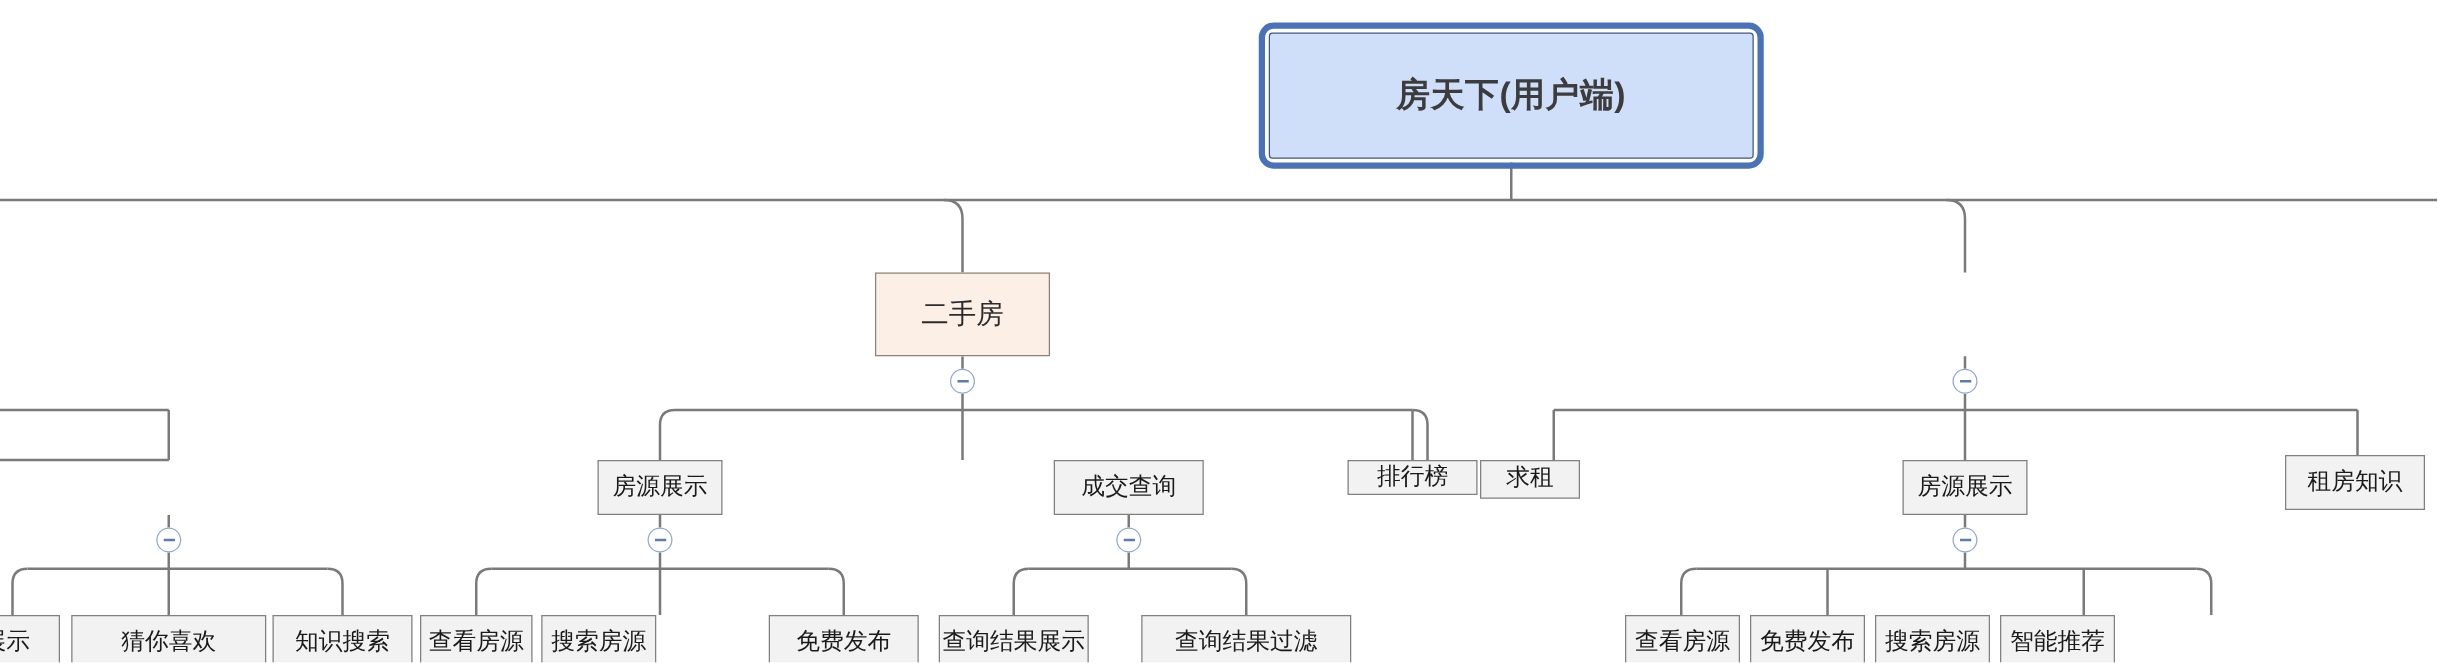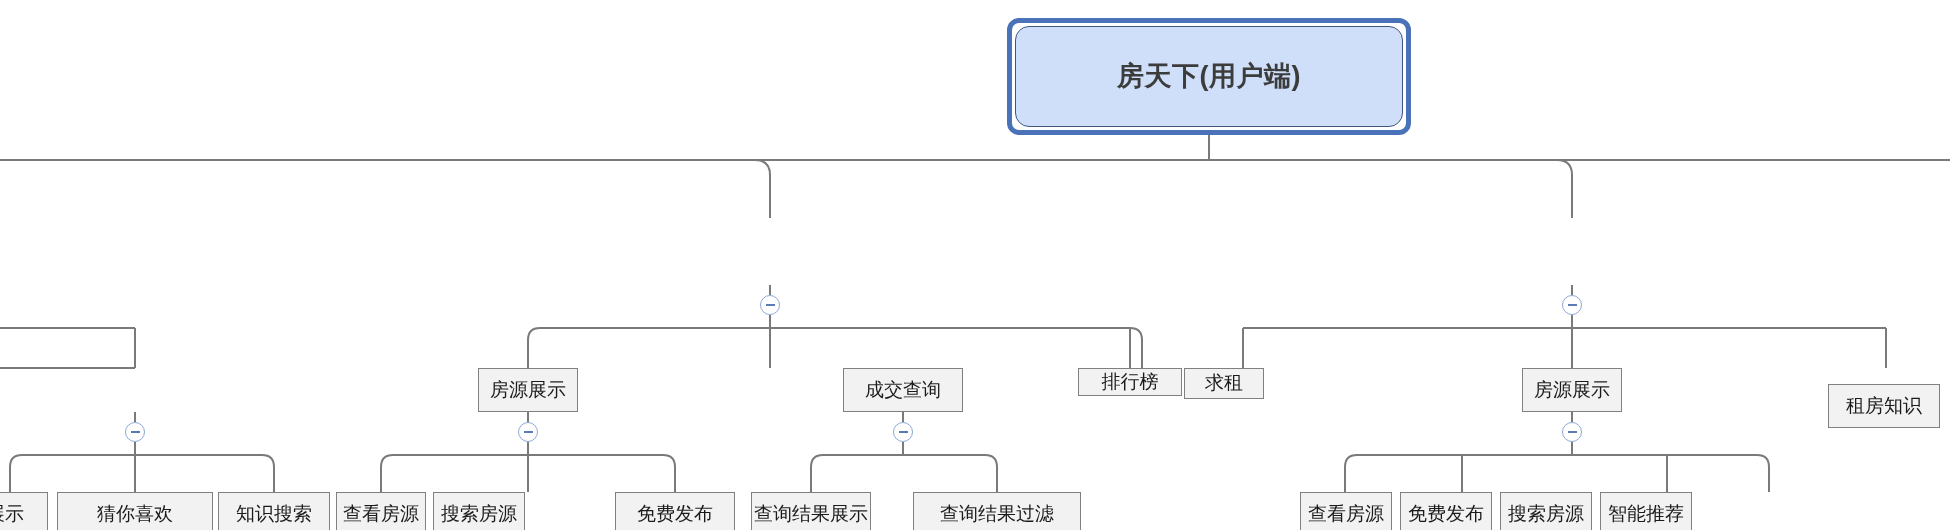--- a/index.html
+++ b/index.html
@@ -33,21 +33,21 @@
     color: #1a1a1a;
     background: #f2f2f2;
     border: 1px solid #808080;
     line-height: 1.1;
   }
 
   
   .node.root {
     background: #cfdffa;
     border: 1px solid #41567f;
-    border-radius: 14px;
+    border-radius: 3px;
     font-size: 27px;
     font-weight: bold;
     color: #3c3c3c;
     letter-spacing: 0.5px;
   }
   .root-frame {
     position: absolute;
     border: 5px solid #4a72b8;
     border-radius: 12px;
     background: transparent;
@@ -147,40 +147,41 @@
       <path d="M1357,455 Q1345,455 1345,467 L1345,492"></path>
       <path d="M1462,455 L1462,492"></path>
       <path d="M1667,455 L1667,492"></path>
       <path d="M1757,455 Q1769,455 1769,467 L1769,492"></path>
     </g>
   </svg>
 
   <div class="root-frame" style="left:1007px; top:18px; width:404px; height:117px;"></div>
   <div class="node root" style="left:1015px; top:26px; width:388px; height:101px;">房天下(用户端)</div>
 
+  <div class="node lvl1" style="left:700px; top:218px; width:140px; height:67px;">二手房</div>
   <div class="toggle" style="left:760px; top:295px;"></div>
 
   <div class="toggle" style="left:1562px; top:295px;"></div>
 
   <div class="toggle" style="left:125px; top:422px;"></div>
 
   <div class="node lvl2" style="left:478px; top:368px; width:100px; height:44px;">房源展示</div>
   <div class="toggle" style="left:518px; top:422px;"></div>
 
   <div class="node lvl2" style="left:843px; top:368px; width:120px; height:44px;">成交查询</div>
   <div class="toggle" style="left:893px; top:422px;"></div>
 
   <div class="node lvl2" style="left:1078px; top:368px; width:104px; height:28px;">排行榜</div>
 
   <div class="node lvl2" style="left:1184px; top:368px; width:80px; height:31px;">求租</div>
 
   <div class="node lvl2" style="left:1522px; top:368px; width:100px; height:44px;">房源展示</div>
   <div class="toggle" style="left:1562px; top:422px;"></div>
 
-  <div class="node lvl2" style="left:1828px; top:384px; width:112px; height:44px;">租房知识</div>
+  <div class="node lvl2" style="left:1828px; top:364px; width:112px; height:44px;">租房知识</div>
 
   <div class="node lvl3" style="left:-38px; top:492px; width:86px; height:44px;">展示</div>
   <div class="node lvl3" style="left:57px; top:492px; width:156px; height:44px;">猜你喜欢</div>
   <div class="node lvl3" style="left:218px; top:492px; width:112px; height:44px;">知识搜索</div>
 
   <div class="node lvl3" style="left:336px; top:492px; width:90px; height:44px;">查看房源</div>
   <div class="node lvl3" style="left:433px; top:492px; width:92px; height:44px;">搜索房源</div>
   <div class="node lvl3" style="left:615px; top:492px; width:120px; height:44px;">免费发布</div>
 
   <div class="node lvl3" style="left:751px; top:492px; width:120px; height:44px;">查询结果展示</div>

